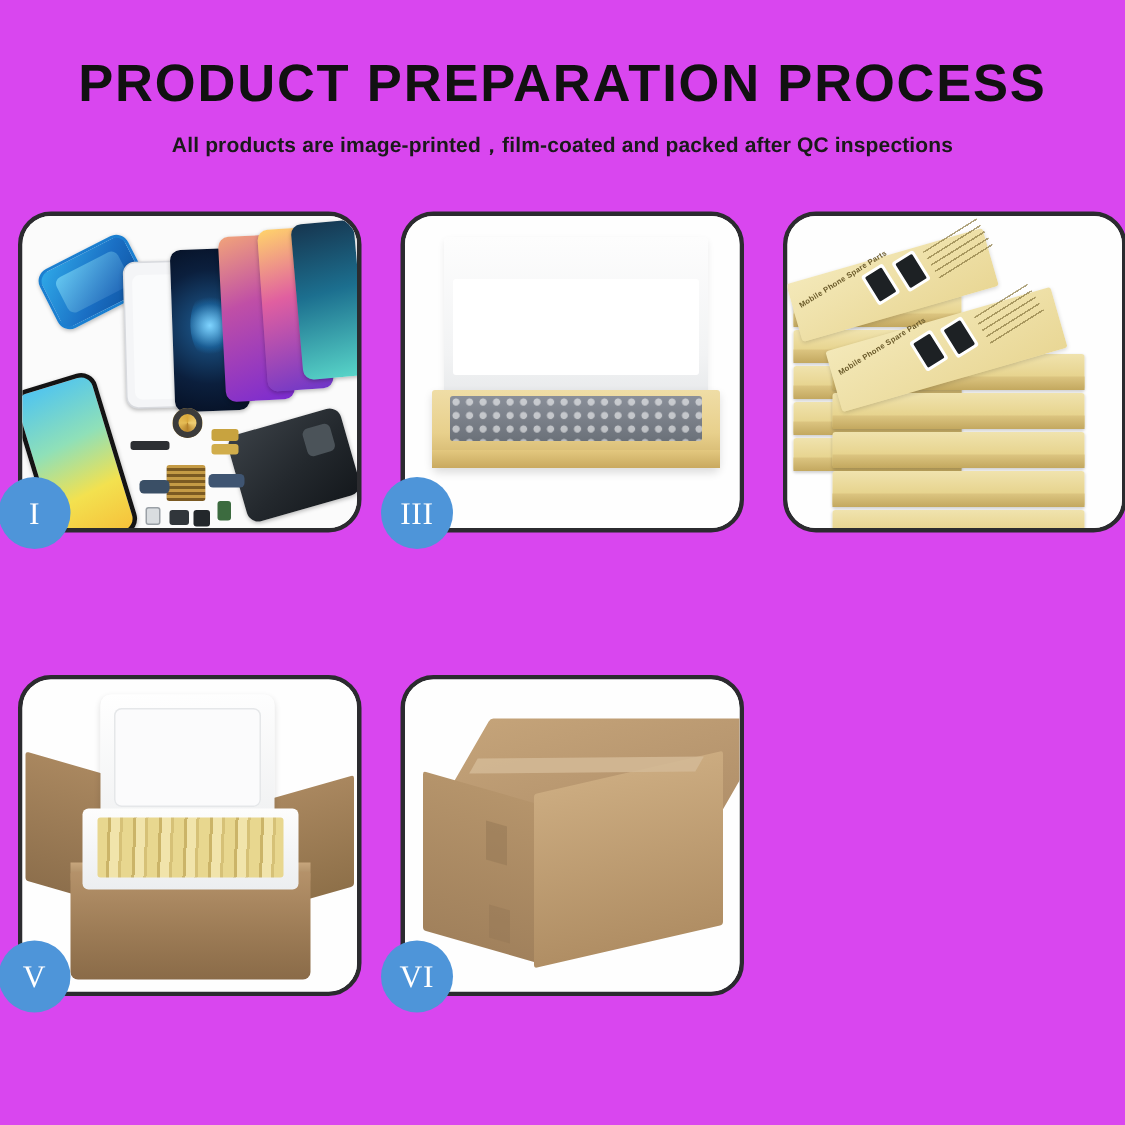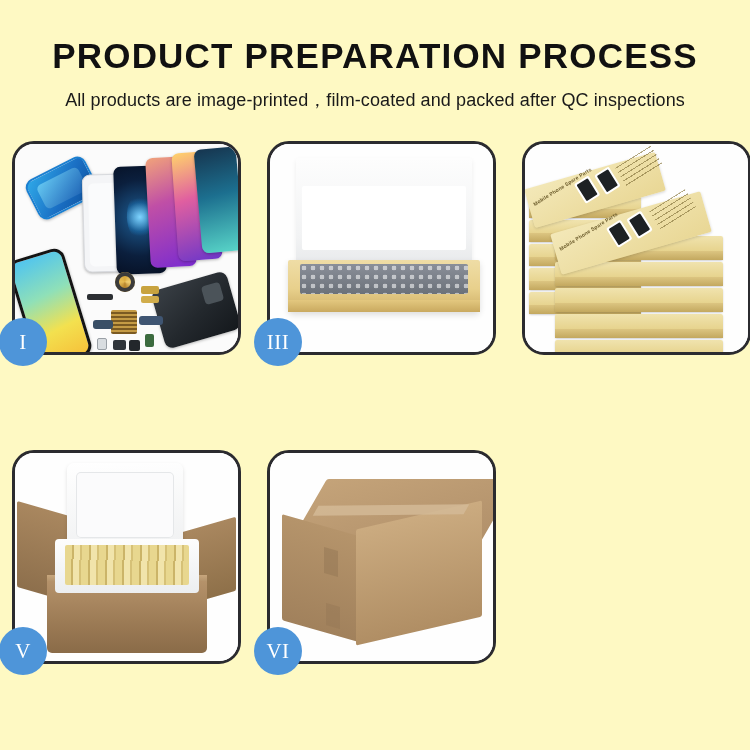--- a/index.html
+++ b/index.html
@@ -2,31 +2,31 @@
 <html><head>
 <meta charset="utf-8">
 <style>
   * { box-sizing: border-box; margin: 0; padding: 0; }
   html, body {
     width: 750px; height: 750px;
     background: #ffffff;
     font-family: "Liberation Sans", sans-serif;
     overflow: hidden;
   }
-  .page { position: relative; width: 750px; height: 750px; background: #fef9c3; }
+  .page { position: relative; width: 750px; height: 750px; background: #d946ef; }
 
   
   .header { position: absolute; top: 0; left: 0; width: 750px; text-align: center; }
   .title {
     font-size: 35px; font-weight: 700; letter-spacing: 1.2px;
     color: #111; line-height: 1; padding-top: 38px;
     font-family: "Liberation Sans", sans-serif;
   }
   .subtitle {
-    font-size: 18px; font-weight: 400; color: #1a1a1a;
+    font-size: 14px; font-weight: 700; color: #1a1a1a;
     padding-top: 15px; letter-spacing: .1px;
   }
 
   
   .grid {
     position: absolute; top: 141px; left: 12px;
     width: 727px; height: 530px;
     display: grid;
     grid-template-columns: 229px 229px 229px;
     grid-template-rows: 214px 214px;

